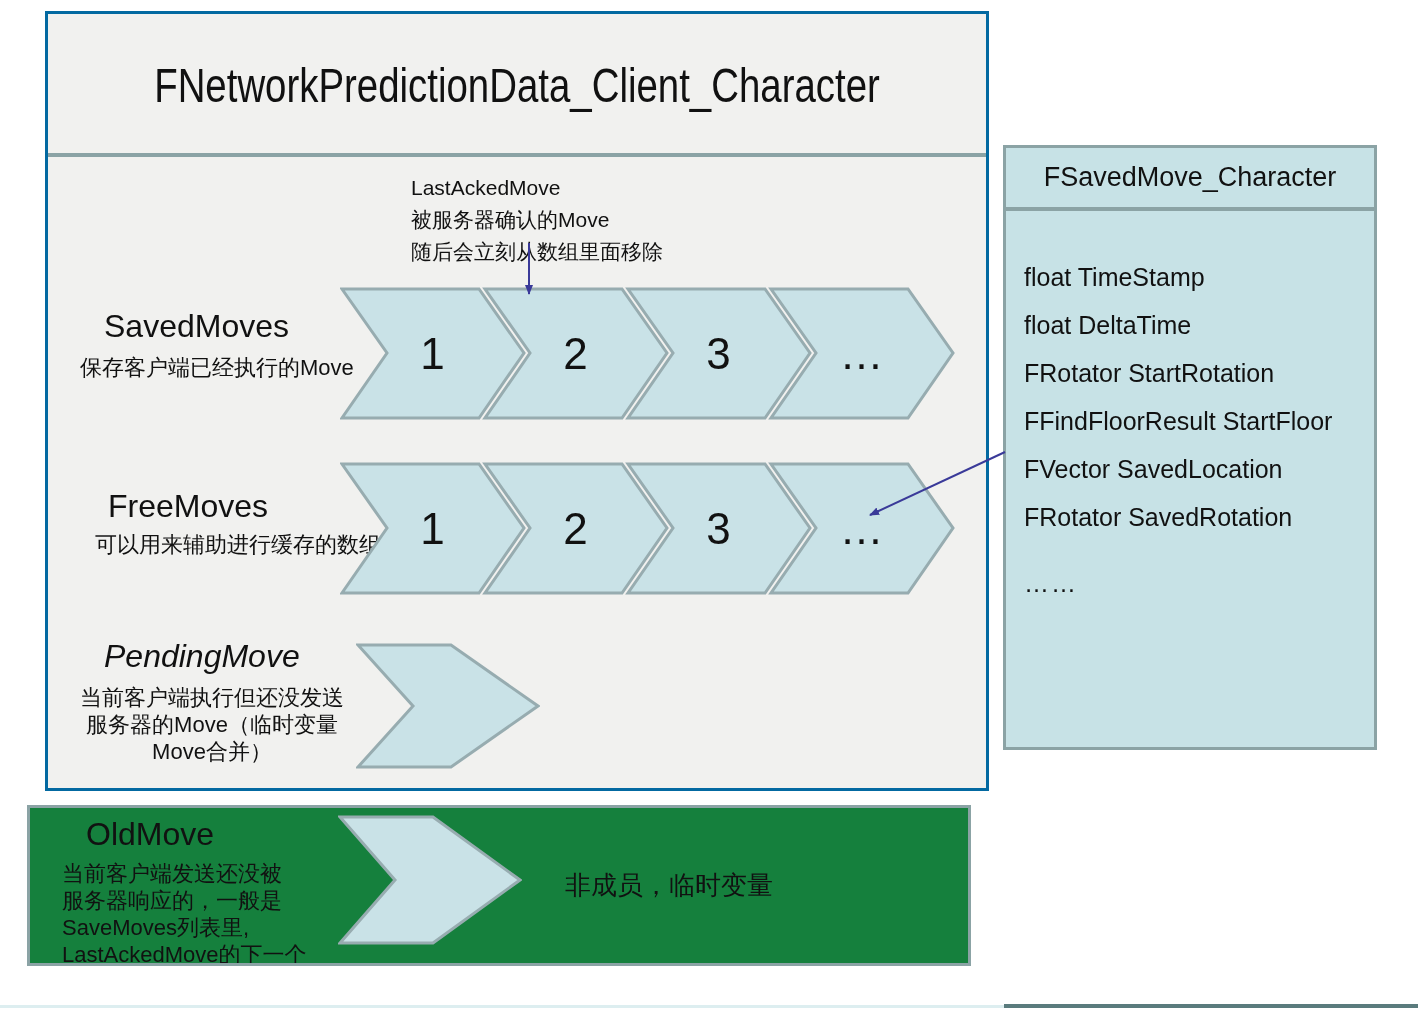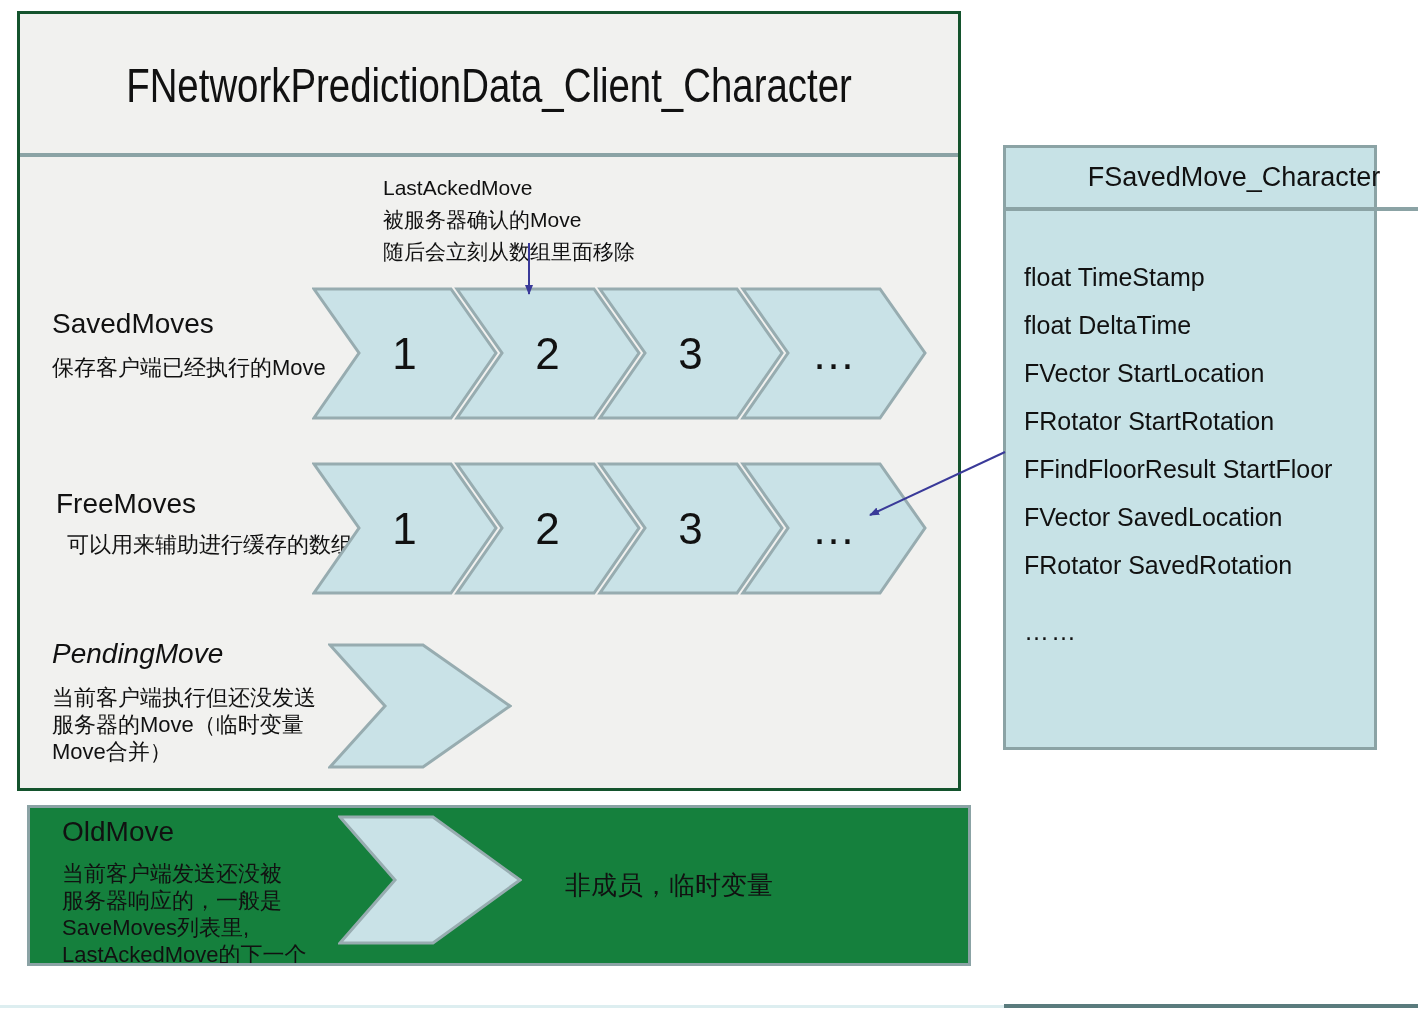--- a/index.html
+++ b/index.html
@@ -1,48 +1,48 @@
 <!DOCTYPE html>
 <html><head>
 <meta charset="utf-8">
 <style>
   html,body{margin:0;padding:0;background:#ffffff;}
   .page{position:relative;width:1418px;height:1012px;background:#ffffff;overflow:hidden;
         font-family:"Liberation Sans", sans-serif;color:#111;}
 
   
-  .main-box{position:absolute;left:17px;top:11px;width:938px;height:774px;
-            background:#f1f1ef;border:3px solid #14532d;}
+  .main-box{position:absolute;left:45px;top:11px;width:938px;height:774px;
+            background:#f1f1ef;border:3px solid #0369a1;}
   .title-divider{position:absolute;left:0;top:139px;width:100%;height:4px;background:#8ba3a5;}
   .main-title{position:absolute;left:0;top:44px;width:100%;text-align:center;
               font-size:48px;letter-spacing:0px;transform:scaleX(0.80);transform-origin:50% 50%;
               white-space:nowrap;}
 
   .annotation{position:absolute;left:363px;top:158px;font-size:21px;line-height:32px;}
 
-  .row-label{position:absolute;font-size:28px;line-height:1.0;white-space:nowrap;}
+  .row-label{position:absolute;font-size:32px;line-height:1.0;white-space:nowrap;margin-left:24px;}
   .row-desc{position:absolute;font-size:22px;line-height:27px;white-space:nowrap;}
 
   .chev-row{position:absolute;width:615px;height:133px;}
   .chev-row svg{position:absolute;left:0;top:0;}
   .chev-num{position:absolute;top:0;height:133px;width:93px;display:flex;align-items:center;
             justify-content:center;font-size:44px;}
   .cn0{left:46px;} .cn1{left:189px;} .cn2{left:332px;} .cn3{left:475px;}
 
   .single-chev{position:absolute;}
 
   .old-box{position:absolute;left:27px;top:805px;width:938px;height:155px;
            background:#15803d;border:3px solid #8ba3a5;overflow:hidden;}
   .note-text{position:absolute;left:535px;top:60px;font-size:26px;white-space:nowrap;}
 
   .side-panel{position:absolute;left:1003px;top:145px;width:368px;height:599px;
               background:#c7e2e6;border:3px solid #8ba3a5;}
   .panel-header{position:absolute;left:0;top:0;width:100%;height:59px;
                 border-bottom:4px solid #8ba3a5;display:flex;align-items:center;justify-content:center;
-                font-size:27px;padding-left:44px;}
+                font-size:27px;}
   .panel-body{position:absolute;left:18px;top:105px;font-size:25px;line-height:48px;}
   .panel-field{white-space:nowrap;}
   .panel-ellipsis{margin-top:18px;letter-spacing:2px;}
 
   .overlay{position:absolute;left:0;top:0;width:1418px;height:1012px;pointer-events:none;z-index:10;}
 
   .bottom-bar-light{position:absolute;left:0;top:1005px;width:1004px;height:3px;background:#ddeef0;}
   .bottom-bar-dark{position:absolute;left:1004px;top:1004px;width:414px;height:4px;background:#5a7b7d;}
 </style>
 </head>
@@ -88,21 +88,21 @@
           <polygon points="2,2 139,2 184,66 139,131 2,131 47,66" transform="translate(429,0)"></polygon>
         </g>
       </svg>
       <span class="chev-num cn0">1</span>
       <span class="chev-num cn1">2</span>
       <span class="chev-num cn2">3</span>
       <span class="chev-num cn3">…</span>
     </div>
 
     <div class="row-label" style="left:32px;top:626px;font-style:italic;">PendingMove</div>
-    <div class="row-desc" style="left:32px;top:670px;">
+    <div class="row-desc" style="left:32px;top:670px;text-align:center;">
       <div>当前客户端执行但还没发送</div>
       <div>服务器的Move（临时变量</div>
       <div>Move合并）</div>
     </div>
     <svg class="single-chev" style="left:308px;top:629px;" width="184" height="126" viewBox="0 0 184 126">
       <polygon points="2,2 95,2 182,63 95,124 2,124 57,63" fill="#c9e2e7" stroke="#97acb0" stroke-width="3"></polygon>
     </svg>
   </div>
 
   <div class="old-box">
@@ -117,21 +117,20 @@
       <polygon points="2,2 95,2 182,65 95,128 2,128 57,65" fill="#c9e2e7" stroke="#97acb0" stroke-width="3"></polygon>
     </svg>
     <div class="note-text">非成员，临时变量</div>
   </div>
 
   <div class="side-panel">
     <div class="panel-header">FSavedMove_Character</div>
     <div class="panel-body">
       <div class="panel-field">float TimeStamp</div>
       <div class="panel-field">float DeltaTime</div>
-      <div class="panel-field">FVector StartLocation</div>
       <div class="panel-field">FRotator StartRotation</div>
       <div class="panel-field">FFindFloorResult StartFloor</div>
       <div class="panel-field">FVector SavedLocation</div>
       <div class="panel-field">FRotator SavedRotation</div>
       <div class="panel-field panel-ellipsis">……</div>
     </div>
   </div>
 
   <svg class="overlay">
     <defs>

